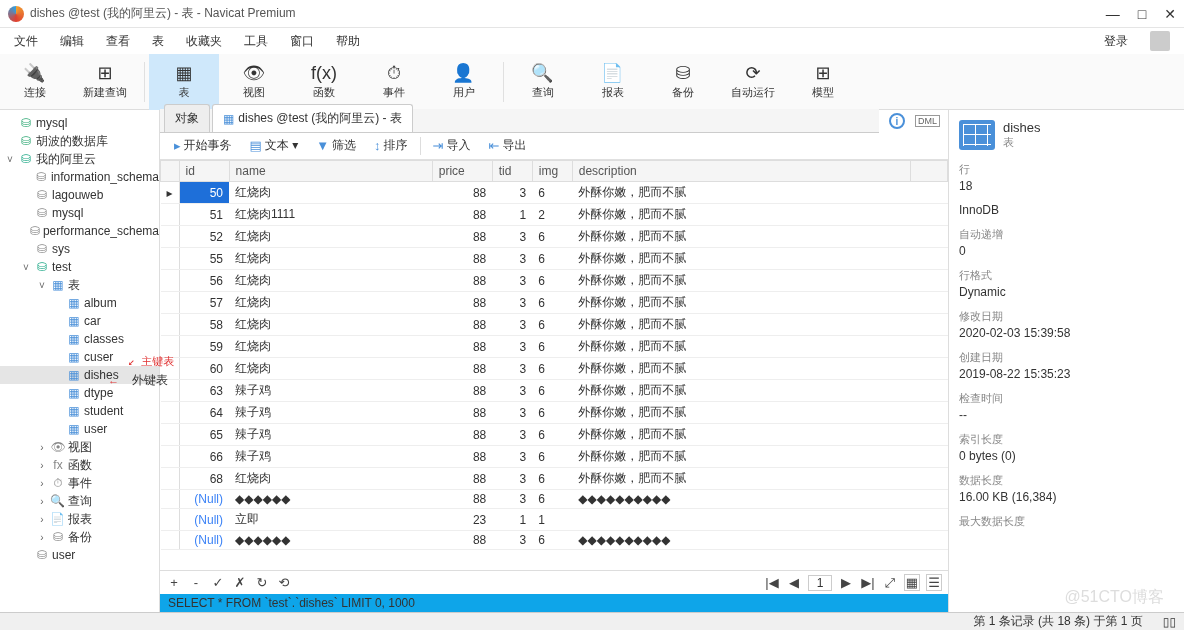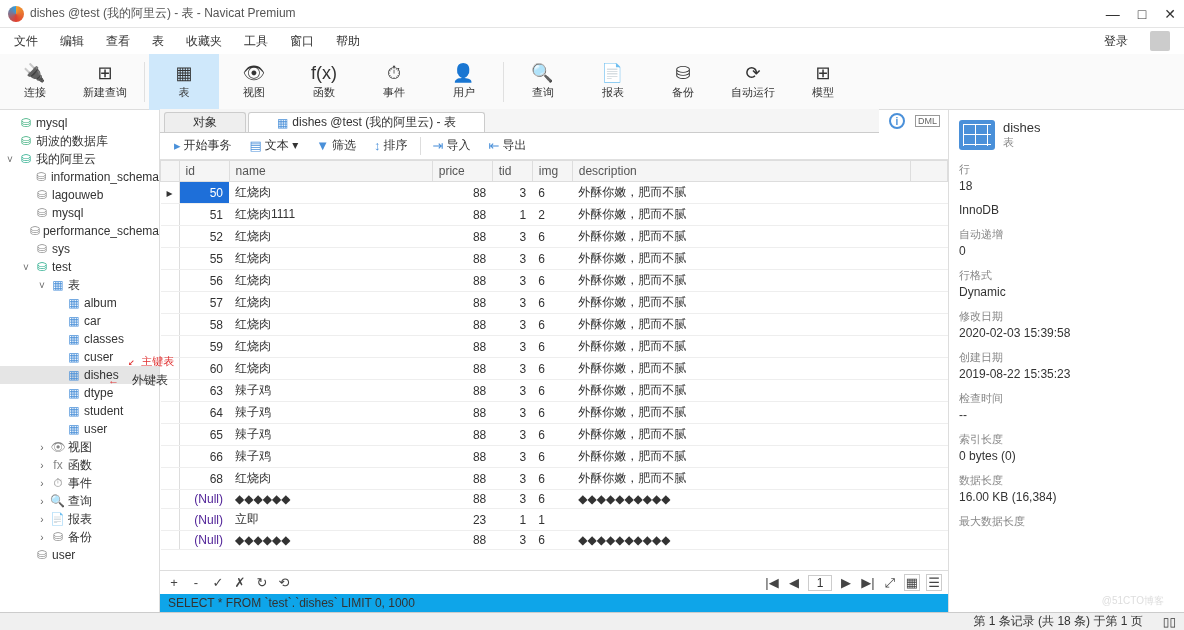--- a/index.html
+++ b/index.html
@@ -25,57 +25,57 @@
 .tree-item.sel{background:#e5e5e5}
 .tw{width:12px;text-align:center;color:#666;font-size:10px}
 .icn{width:14px;height:14px;display:inline-flex;align-items:center;justify-content:center;font-size:12px}
 .db-icn{color:#2a8}
 .srv-icn{color:#3a7}
 .tbl-icn{color:#4a90d9}
 .fld-icn{color:#888}
 .anno{position:absolute;color:#e03030;font-size:11px}
 .content{flex:1;display:flex;flex-direction:column;min-width:0}
 .tabs{height:24px;display:flex;align-items:flex-end;background:#f5f5f5;border-bottom:1px solid #ccc;padding-left:4px;gap:2px}
-.tab{height:20px;padding:0 28px;display:flex;align-items:center;gap:4px;background:#fff;border:1px solid #ccc;border-bottom:none;border-radius:3px 3px 0 0;font-size:11px}
+.tab{height:28px;padding:0 10px;display:flex;align-items:center;gap:4px;background:#fff;border:1px solid #ccc;border-bottom:none;border-radius:3px 3px 0 0;font-size:11px}
 .tab.inactive{background:#eee;color:#888}
 .subbar{height:28px;display:flex;align-items:center;gap:6px;padding:0 8px;border-bottom:1px solid #e0e0e0}
 .sbtn{display:flex;align-items:center;gap:3px;padding:2px 6px;color:#333}
 .sbtn .si{color:#4a90d9;font-size:13px}
 .grid-wrap{flex:1;overflow:auto;position:relative}
 table.grid{border-collapse:collapse;width:100%}
 .grid th{background:#f5f5f5;border:1px solid #ddd;text-align:left;padding:3px 6px;font-weight:normal;height:20px;color:#555}
 .grid td{border-bottom:1px solid #eee;padding:2px 6px;height:18px;white-space:nowrap}
 .grid tr.sel td{background:#fff}
 .grid tr.sel td.idcell{background:#1e6fd9;color:#fff}
 .rowptr{width:14px;border-right:1px solid #ddd;text-align:center;color:#333}
 .idcell{text-align:right;padding-right:10px;width:50px}
 .pricecell{text-align:right;padding-right:20px;width:60px}
 .tidcell{width:40px;text-align:right;padding-right:10px}
 .imgcell{width:40px}
-.null{color:#4c1d95}
+.null{color:#3b82f6}
 .gridfoot{height:24px;display:flex;align-items:center;border-top:1px solid #ddd;padding:0 6px;gap:6px}
 .gridfoot .fbtn{width:16px;text-align:center;color:#444;font-size:13px}
 .gridfoot .spacer{flex:1}
 .gridfoot input{width:24px;text-align:center;border:1px solid #ccc;height:16px}
 .sqlbar{height:18px;padding:0 8px;display:flex;align-items:center;background:#0ea5e9;color:#666;font-size:11px}
 .props{width:236px;border-left:1px solid #ddd;padding:10px;overflow:auto}
 .props .phead{display:flex;gap:8px;align-items:center;margin-bottom:12px}
 .props .picon{width:36px;height:30px;background:#4a90d9;border-radius:3px;position:relative}
 .props .picon::before{content:"";position:absolute;inset:4px;background:linear-gradient(#fff 1px,transparent 1px) 0 0/100% 10px,linear-gradient(90deg,#fff 1px,transparent 1px) 0 0/12px 100%}
 .props .pname{font-size:13px;color:#333}
 .props .psub{color:#888;font-size:11px}
 .props .prow{margin-bottom:10px}
 .props .plbl{color:#888;font-size:11px;margin-bottom:2px}
 .props .pval{color:#333}
 .statusbar{position:absolute;bottom:0;left:0;right:0;height:18px;background:#f0f0f0;border-top:1px solid #ccc;display:flex;align-items:center;padding:0 8px;font-size:11px;color:#555}
 .statusbar .spacer{flex:1}
 .tophdr{display:flex;align-items:center;gap:10px;height:22px;padding-right:8px}
 .iicon{width:16px;height:16px;border-radius:50%;border:2px solid #4a90d9;color:#4a90d9;display:flex;align-items:center;justify-content:center;font-size:10px;font-weight:bold}
 .dml{border:1px solid #999;padding:0 2px;font-size:9px;color:#666}
-.watermark{position:absolute;right:20px;bottom:22px;color:#ddd;font-size:10px}
+.watermark{position:absolute;right:20px;bottom:22px;color:#ddd;font-size:16px}
 </style>
 </head>
 <body>
 
 <div class="titlebar">
   <div class="logo"></div>
   <div class="ttl">dishes @test (我的阿里云) - 表 - Navicat Premium</div>
   <div class="winctrl">
     <span>—</span>
     <span>□</span>

